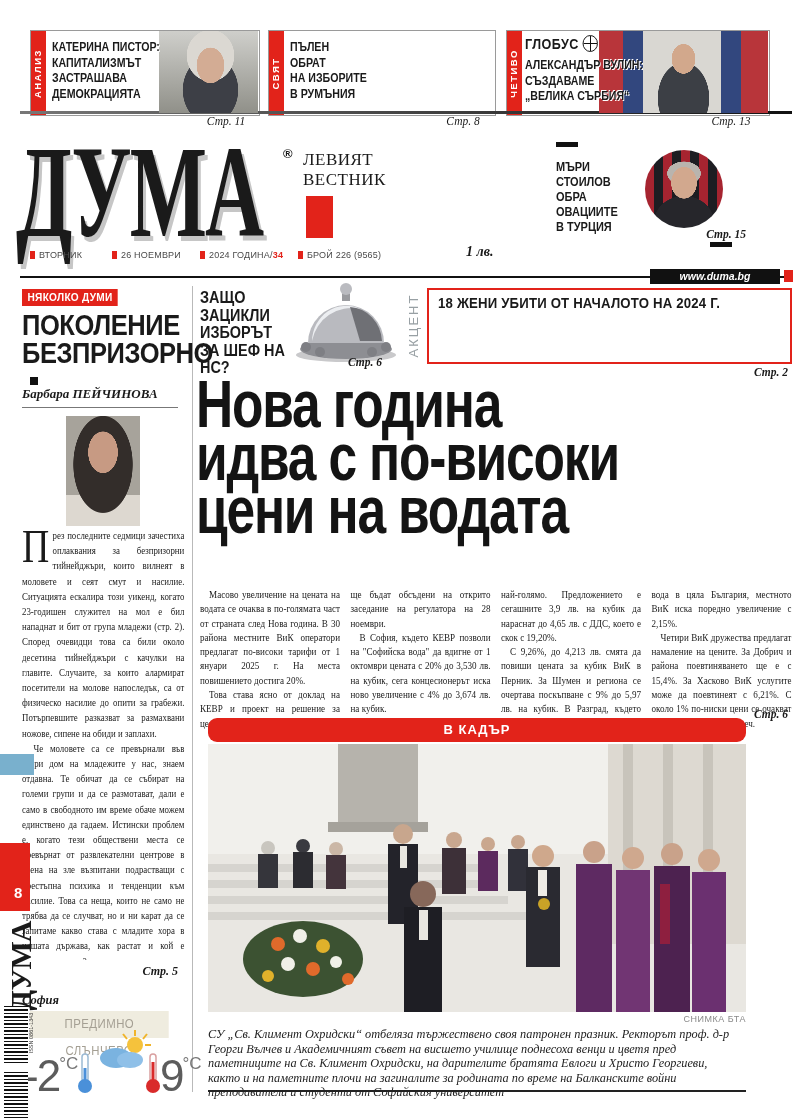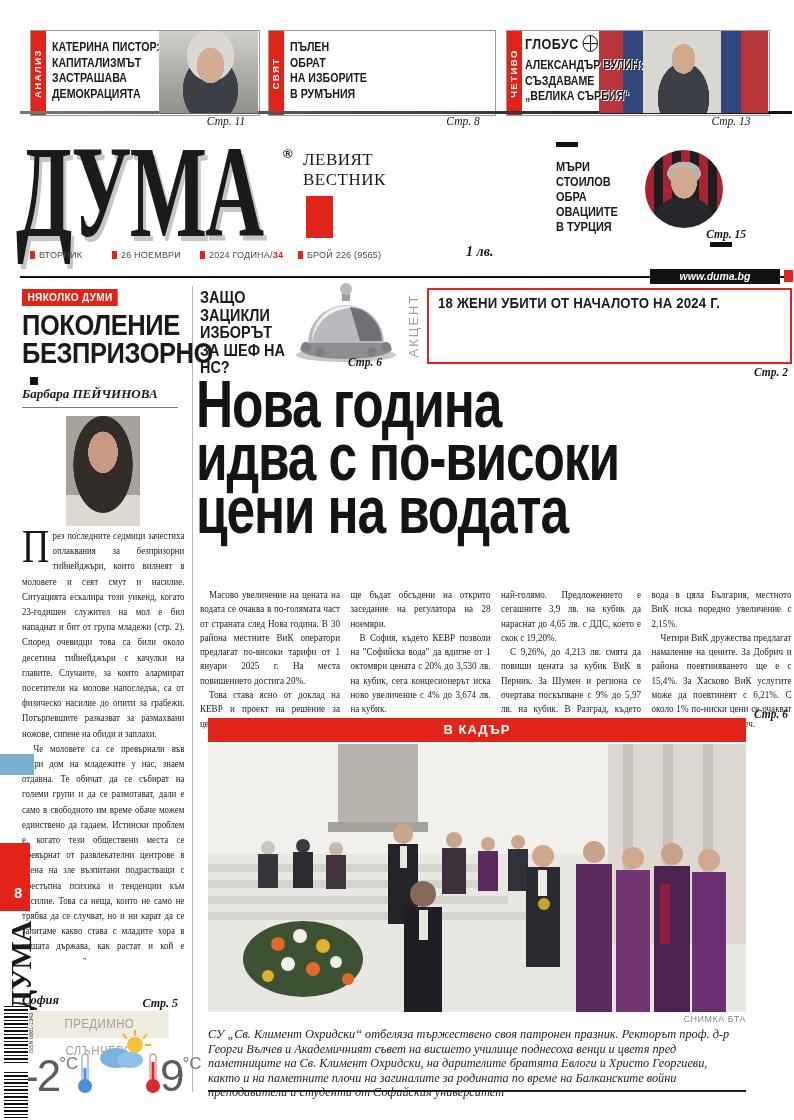--- a/index.html
+++ b/index.html
@@ -91,21 +91,21 @@
   .op-photo{position:absolute;left:66px;top:416px;width:74px;height:110px;background:
             radial-gradient(ellipse 15px 21px at 50% 33%,#c79a83 0 98%,transparent 100%),
             radial-gradient(ellipse 30px 49px at 50% 44%,#332d2a 0 98%,transparent 100%),
             linear-gradient(#a7a39b 0 72%,#ddd8d0 72% 100%);}
   .op-body{position:absolute;left:22px;top:528px;width:198px;height:432px;overflow:hidden;
            font-family:"Liberation Serif",serif;font-size:10.8px;line-height:15.2px;text-align:justify;
            transform:scaleX(.82);transform-origin:0 0;}
   .op-body p{margin:0;}
   .op-body p.ind{text-indent:14px;}
   .dropcap{float:left;font-size:46px;line-height:38px;padding-right:4px;font-family:"Liberation Serif",serif;}
-  .op-page{position:absolute;left:100px;top:996px;width:78px;font-family:"Liberation Serif",serif;
+  .op-page{position:absolute;left:100px;top:964px;width:78px;font-family:"Liberation Serif",serif;
            font-weight:700;font-style:italic;font-size:12px;text-align:right;}
 
   
   .w-city{position:absolute;left:22px;top:993px;width:160px;text-align:left;
           font-family:"Liberation Serif",serif;font-weight:700;font-style:italic;font-size:12.5px;}
   .w-bar{position:absolute;left:30px;top:1011px;width:146px;height:27px;background:#efecdf;
          color:#a49f93;font-size:12px;line-height:27px;text-align:center;letter-spacing:.5px;
          transform:scaleX(.95);transform-origin:0 0;}
   .w-temp{position:absolute;top:1040px;font-size:44px;color:#5c5c5c;line-height:48px;letter-spacing:-2px;}
   .w-unit{font-size:17px;vertical-align:22px;letter-spacing:0;color:#777;}
@@ -145,21 +145,21 @@
   .subhead{position:absolute;left:200px;top:552px;font-size:19.5px;color:#161616;letter-spacing:.1px;}
   .cols{position:absolute;left:200px;top:588px;width:676px;height:144px;overflow:hidden;
         transform:scaleX(.875);transform-origin:0 0;
         font-family:"Liberation Serif",serif;font-size:10.4px;line-height:14.3px;text-align:justify;
         column-count:4;column-gap:12px;}
   .lead-page{position:absolute;left:700px;top:708px;width:88px;font-family:"Liberation Serif",serif;
              font-weight:700;font-style:italic;font-size:11.5px;text-align:right;}
 
   
   .pf-bar{position:absolute;left:208px;top:718px;width:538px;height:24px;background:#e2231a;color:#fff;
-          font-weight:700;font-size:13px;line-height:24px;text-align:center;letter-spacing:1px;}
+          font-weight:700;font-size:13px;line-height:24px;text-align:center;letter-spacing:1px;border-radius:9px;}
   .pf-photo{position:absolute;left:208px;top:744px;width:538px;height:268px;background:#dcdad6;}
   .pf-credit{position:absolute;left:500px;top:1014px;width:246px;text-align:right;font-size:9px;
              color:#8a8a8a;letter-spacing:.5px;}
   .pf-caption{position:absolute;left:208px;top:1027px;width:532px;font-family:"Liberation Serif",serif;
               font-style:italic;font-size:12.3px;line-height:14.6px;color:#222;}
   .pf-rule{position:absolute;left:208px;top:1090px;width:538px;height:2px;background:#222;}
 </style>
 </head>
 <body>
 

